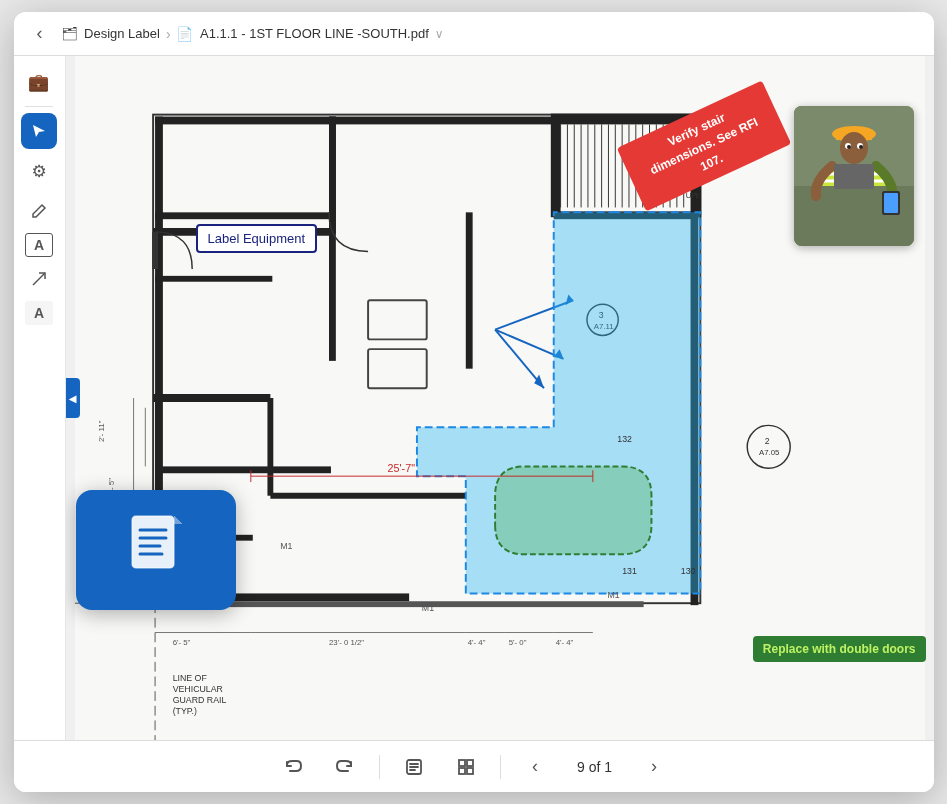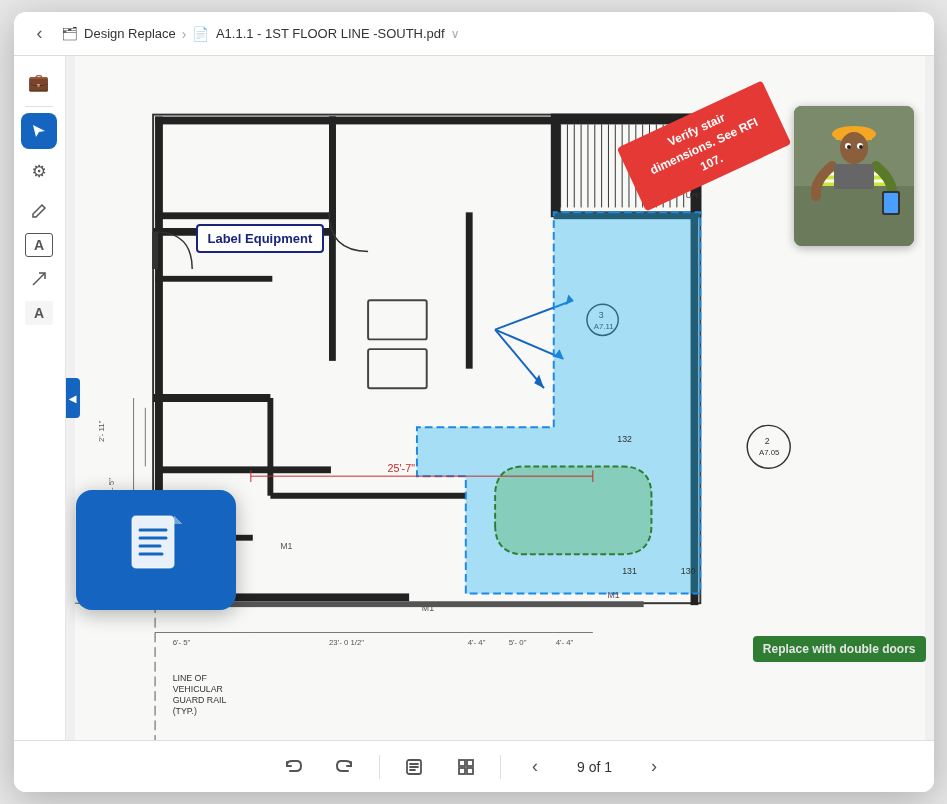--- a/index.html
+++ b/index.html
@@ -103,21 +103,21 @@
     
     .annotation-label-equipment {
       position: absolute;
       top: 168px;
       left: 130px;
       background: #fff;
       border: 2px solid #1a237e;
       border-radius: 4px;
       padding: 5px 10px;
       font-size: 13px;
-      font-weight: 700;
+      font-weight: 400;
       color: #1a237e;
       white-space: nowrap;
       z-index: 10;
     }
 
     .annotation-rfi {
       position: absolute;
       top: 55px;
       right: 150px;
       background: #e53935;
@@ -131,21 +131,21 @@
       line-height: 1.5;
       max-width: 160px;
       text-align: center;
     }
 
     .annotation-double-doors {
       position: absolute;
       bottom: 78px;
       right: 8px;
       background: #2e7d32;
-      color: #e5e5e5;
+      color: #bef264;
       font-size: 12px;
       font-weight: 600;
       padding: 6px 10px;
       border-radius: 4px;
       white-space: nowrap;
       z-index: 12;
     }
 
     
     .worker-photo {
@@ -245,21 +245,21 @@
 <body>
 
 <div class="app-container">
 
   <div class="header">
     <div class="header-back-btn">
       <span>‹</span>
     </div>
     <div class="header-breadcrumb">
       <span>🗂</span>
-      <span>Design Replace</span>
+      <span>Design Label</span>
       <span class="header-sep">›</span>
       <span class="header-doc-icon">📄</span>
       <span class="header-title">A1.1.1 - 1ST FLOOR LINE -SOUTH.pdf</span>
       <span class="header-chevron">∨</span>
     </div>
   </div>
 
   <div class="main-area">
 
     <div class="sidebar-toolbar">

